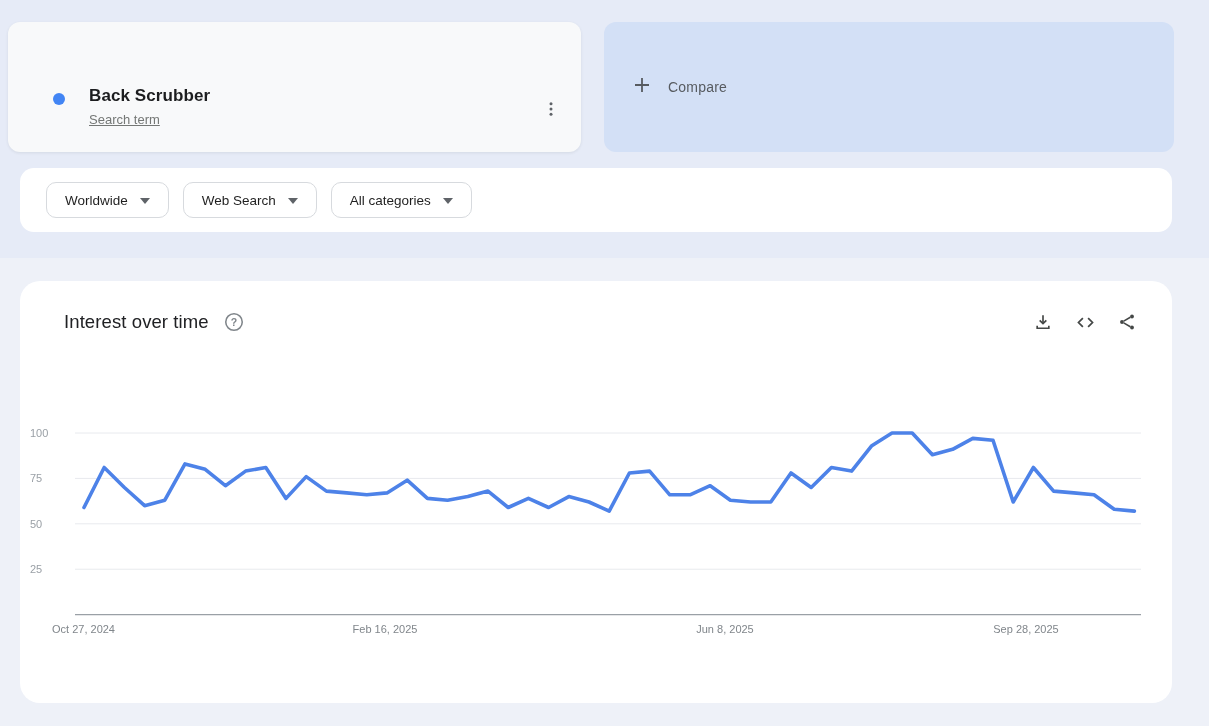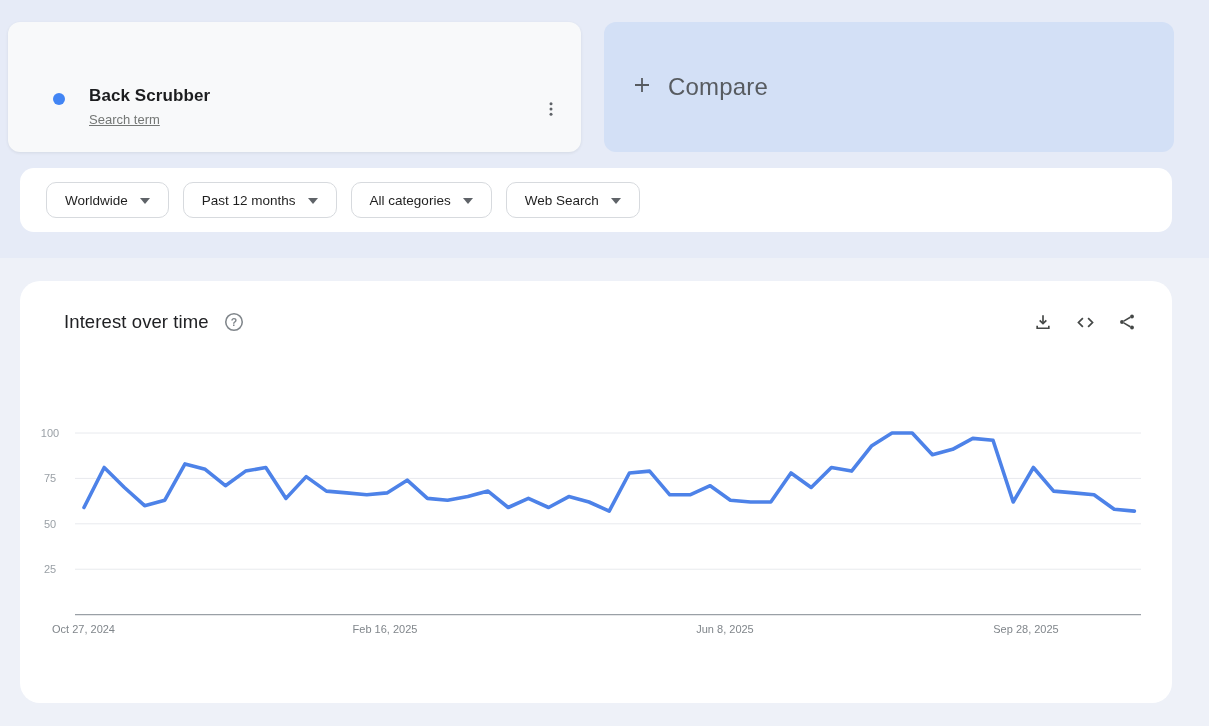--- a/index.html
+++ b/index.html
@@ -34,21 +34,21 @@
     display: flex; align-items: center; justify-content: center; cursor: pointer;
     border-radius: 50%;
   }
   
   .compare-card {
     position: absolute; left: 604px; top: 22px; width: 570px; height: 130px;
     background: #d3e0f6; border-radius: 12px;
     display: flex; align-items: center; cursor: pointer;
   }
   .compare-inner { display: flex; align-items: center; gap: 14px; margin-left: 26px; }
-  .compare-label { font-size: 24px; color: #575b60; font-weight: 400; letter-spacing: .2px; }
+  .compare-label { font-size: 14px; color: #575b60; font-weight: 400; letter-spacing: .2px; }
   
   .filter-bar {
     position: absolute; left: 20px; top: 168px; width: 1152px; height: 64px;
     background: #ffffff; border-radius: 14px;
     display: flex; align-items: center; gap: 14px; padding-left: 26px;
   }
   .pill {
     height: 36px; border: 1px solid #d7dade; border-radius: 10px; background: #fff;
     display: flex; align-items: center; justify-content: center; gap: 12px;
     padding: 12px 18px; cursor: pointer;
@@ -64,21 +64,21 @@
     position: absolute; left: 20px; top: 281px; width: 1152px; height: 422px;
     background: #ffffff; border-radius: 20px;
   }
   .chart-title-row { position: absolute; left: 32px; top: 30px; display: flex; align-items: center; gap: 14px; margin-left: 12px; }
   .chart-title { font-size: 18.5px; color: #202124; font-weight: 400; letter-spacing: .1px; }
   .chart-actions { position: absolute; right: 34px; top: 30px; display: flex; align-items: center; gap: 20px; }
   .icon-btn { width: 22px; height: 22px; cursor: pointer; display: flex; align-items: center; justify-content: center; }
   .help-btn { width: 22px; height: 22px; cursor: pointer; }
   
   .y-label {
-    position: absolute; width: 40px; left: 10px; text-align: center;
+    position: absolute; width: 40px; left: 10px; text-align: left;
     font-size: 11px; color: #9aa0a6; line-height: 16px;
   }
   .x-label {
     position: absolute; top: 342px; font-size: 11px; color: #80868b; white-space: nowrap;
   }
   .centered { transform: translateX(-50%); }
   .trend-svg { position: absolute; left: 55px; top: 139px; }
 </style>
 </head>
 <body>
@@ -110,29 +110,25 @@
     <span class="compare-label">Compare</span>
   </div>
 </div>
 
 <div class="filter-bar">
   <div class="pill">
     <span class="pill-label">Worldwide</span>
     <span class="caret"></span>
   </div>
   <div class="pill">
-    <span class="pill-label">Past 12 months</span>
+    <span class="pill-label">Web Search</span>
     <span class="caret"></span>
   </div>
   <div class="pill">
     <span class="pill-label">All categories</span>
-    <span class="caret"></span>
-  </div>
-  <div class="pill">
-    <span class="pill-label">Web Search</span>
     <span class="caret"></span>
   </div>
 </div>
 
 <div class="chart-card">
   <div class="chart-title-row">
     <span class="chart-title">Interest over time</span>
     <span class="help-btn">
       <svg width="22" height="22" viewBox="0 0 24 24">
         <circle cx="12" cy="12" r="9" fill="none" stroke="#80868b" stroke-width="1.7"></circle>

